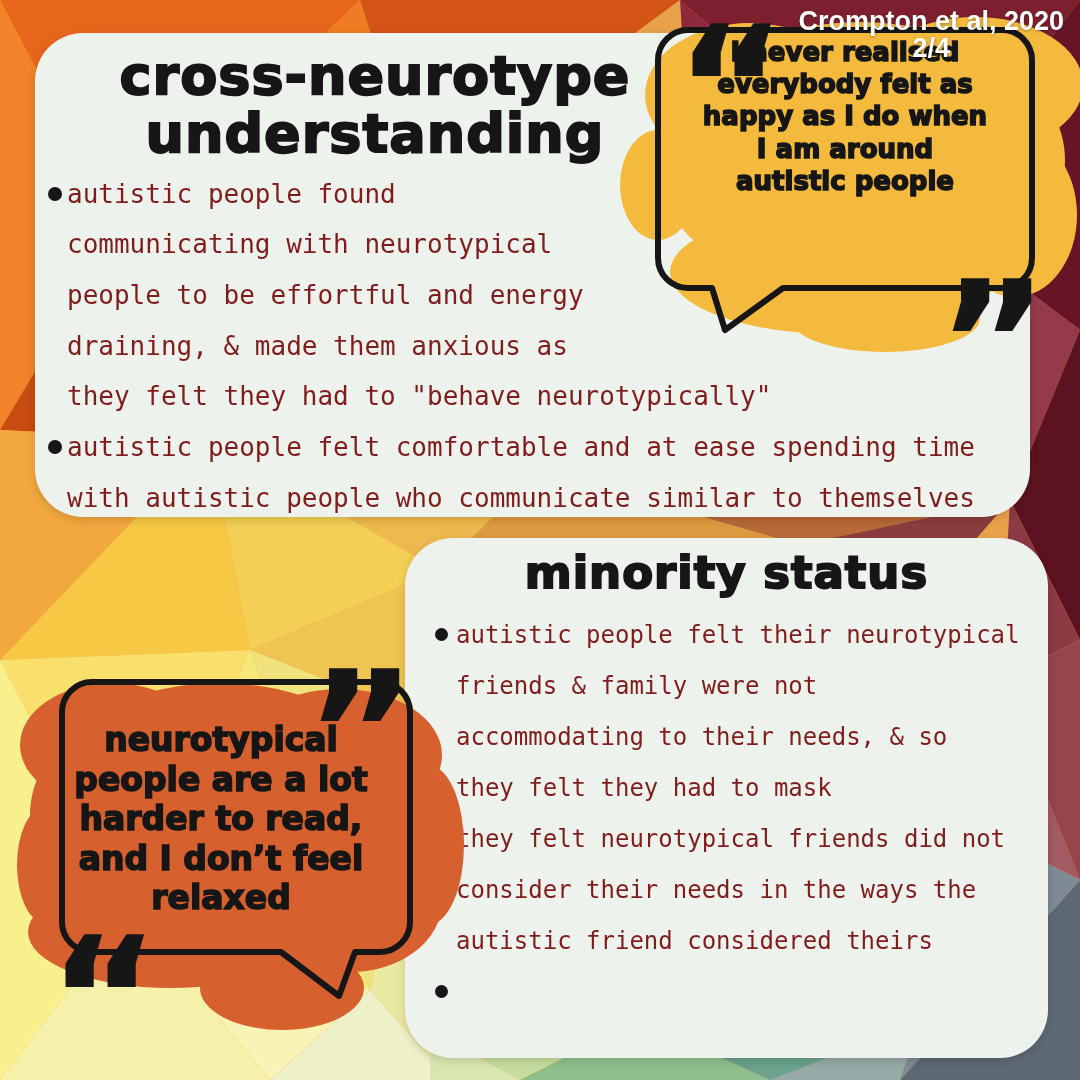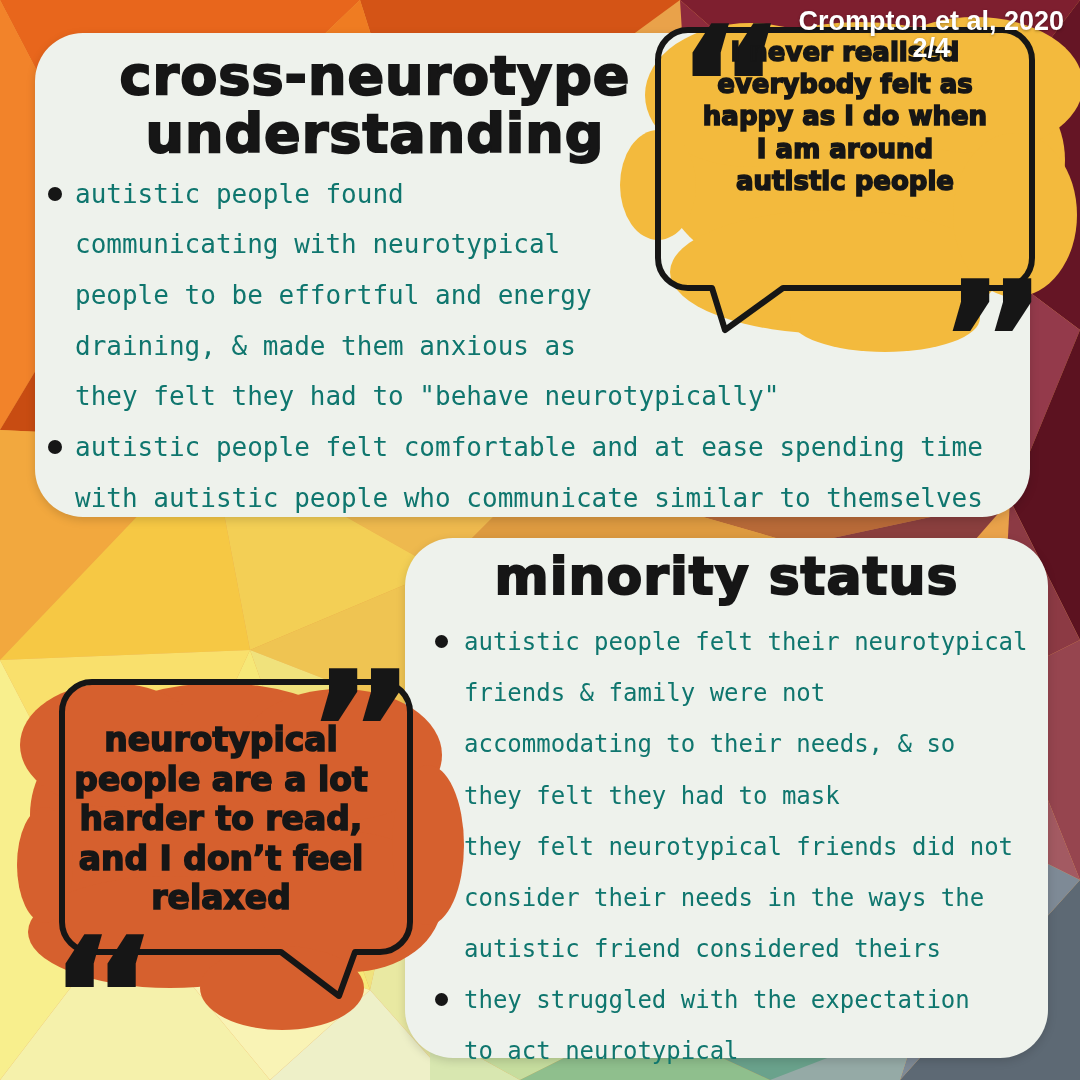--- a/index.html
+++ b/index.html
@@ -9,30 +9,30 @@
 
   
   .card{position:absolute;background:var(--color-card-bg,#eef2ec);border-radius:48px;
         box-shadow:0 3px 10px rgba(0,0,0,.15);color:var(--color-ink,#161616);}
   .card1{left:35px;top:33px;width:995px;height:484px;}
   .card2{left:405px;top:538px;width:643px;height:520px;}
 
   .card h1{margin:0;text-align:center;font-weight:bold;color:var(--color-ink,#161616);
            white-space:pre-line;-webkit-text-stroke:2px currentColor;letter-spacing:1px;}
   .card1 h1{font-size:54px;line-height:1.07;margin:14px 0 6px 30px;width:620px;}
-  .card2 h1{font-size:52px;line-height:1.1;margin:10px 14px 12px 14px;}
+  .card2 h1{font-size:45px;line-height:1.1;margin:10px 14px 12px 14px;}
 
   .bullets{list-style:none;margin:6px 0 0 0;}
   .card1 .bullets{padding:0 10px 0 13px;}
   .card2 .bullets{padding:0 14px 0 30px;}
   .bullets li{display:flex;align-items:flex-start;}
   .dot{flex:0 0 auto;background:var(--color-ink,#161616);border-radius:50%;}
   .card1 .dot{width:14px;height:14px;margin:18px 5px 0 0;}
   .card2 .dot{width:13px;height:13px;margin:18px 8px 0 0;}
-  .btxt{white-space:pre-line;font-family:"DejaVu Sans Mono",monospace;color:#0f766e;margin-left:8px;}
+  .btxt{white-space:pre-line;font-family:"DejaVu Sans Mono",monospace;color:#7f1d1d;}
   .card1 .btxt{font-size:26px;line-height:1.95;}
   .card2 .btxt{font-size:24px;line-height:2.13;}
 
   
   .bubble{position:absolute;}
   .bubble svg{position:absolute;left:0;top:0;overflow:visible;}
   .bubble-yellow{left:630px;top:0;width:450px;height:345px;}
   .bubble-orange{left:20px;top:640px;width:440px;height:410px;}
   .qtext{position:absolute;text-align:center;font-weight:bold;white-space:pre-line;
          color:var(--color-ink,#161616);-webkit-text-stroke:1.6px currentColor;}
@@ -155,22 +155,20 @@
 they felt they had to mask</span>
       </li>
       <li>
         <span class="dot"></span>
         <span class="btxt">they felt neurotypical friends did not
 consider their needs in the ways the
 autistic friend considered theirs</span>
       </li>
       <li>
         <span class="dot"></span>
-        <span class="btxt">they struggled with the expectation
-to act neurotypical</span>
       </li>
     </ul>
   </section>
 
   <div class="bubble bubble-orange">
     <svg width="440" height="410" viewBox="0 0 440 410" aria-hidden="true">
       <g fill="var(--color-bubble-orange,#d6602e)">
         <ellipse cx="200" cy="175" rx="190" ry="132"></ellipse>
         <ellipse cx="92" cy="105" rx="92" ry="62"></ellipse>
         <ellipse cx="320" cy="115" rx="102" ry="66"></ellipse>

